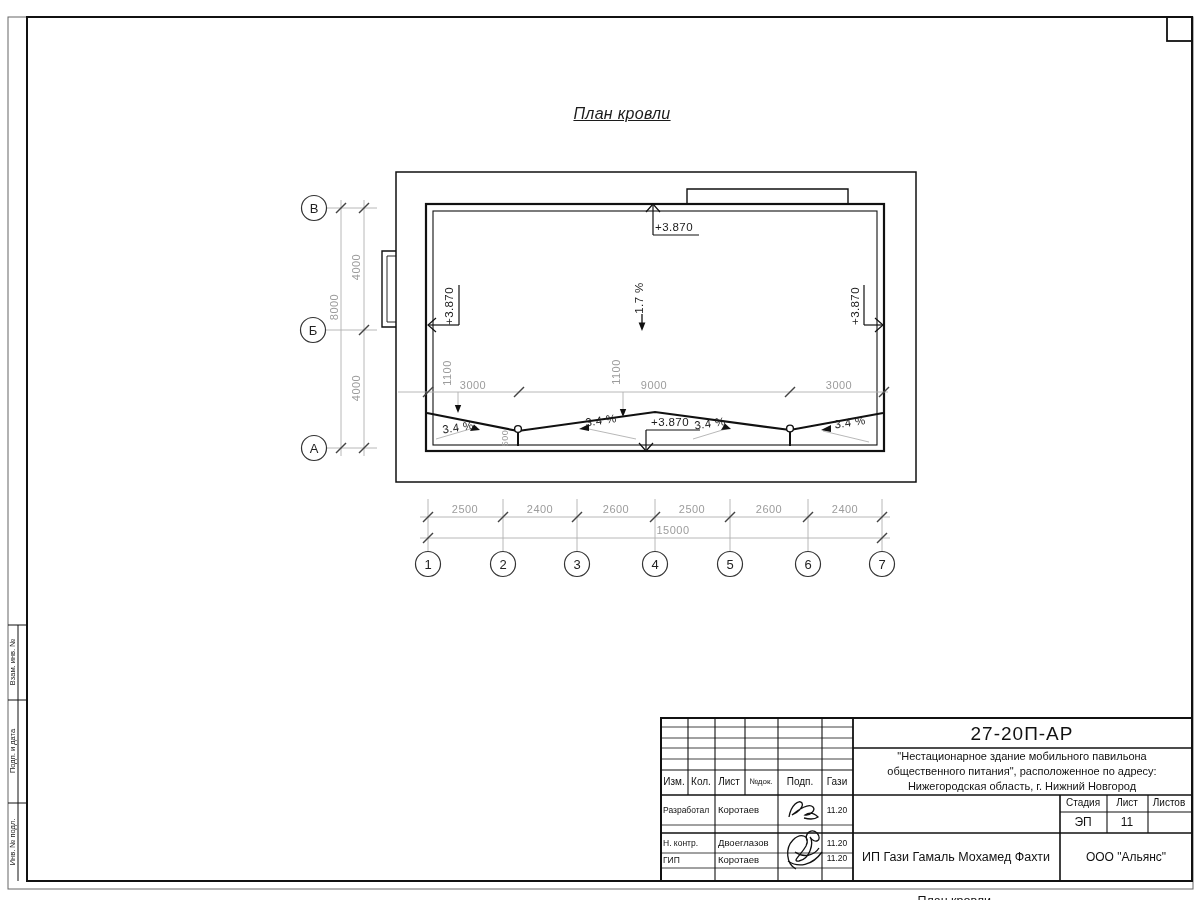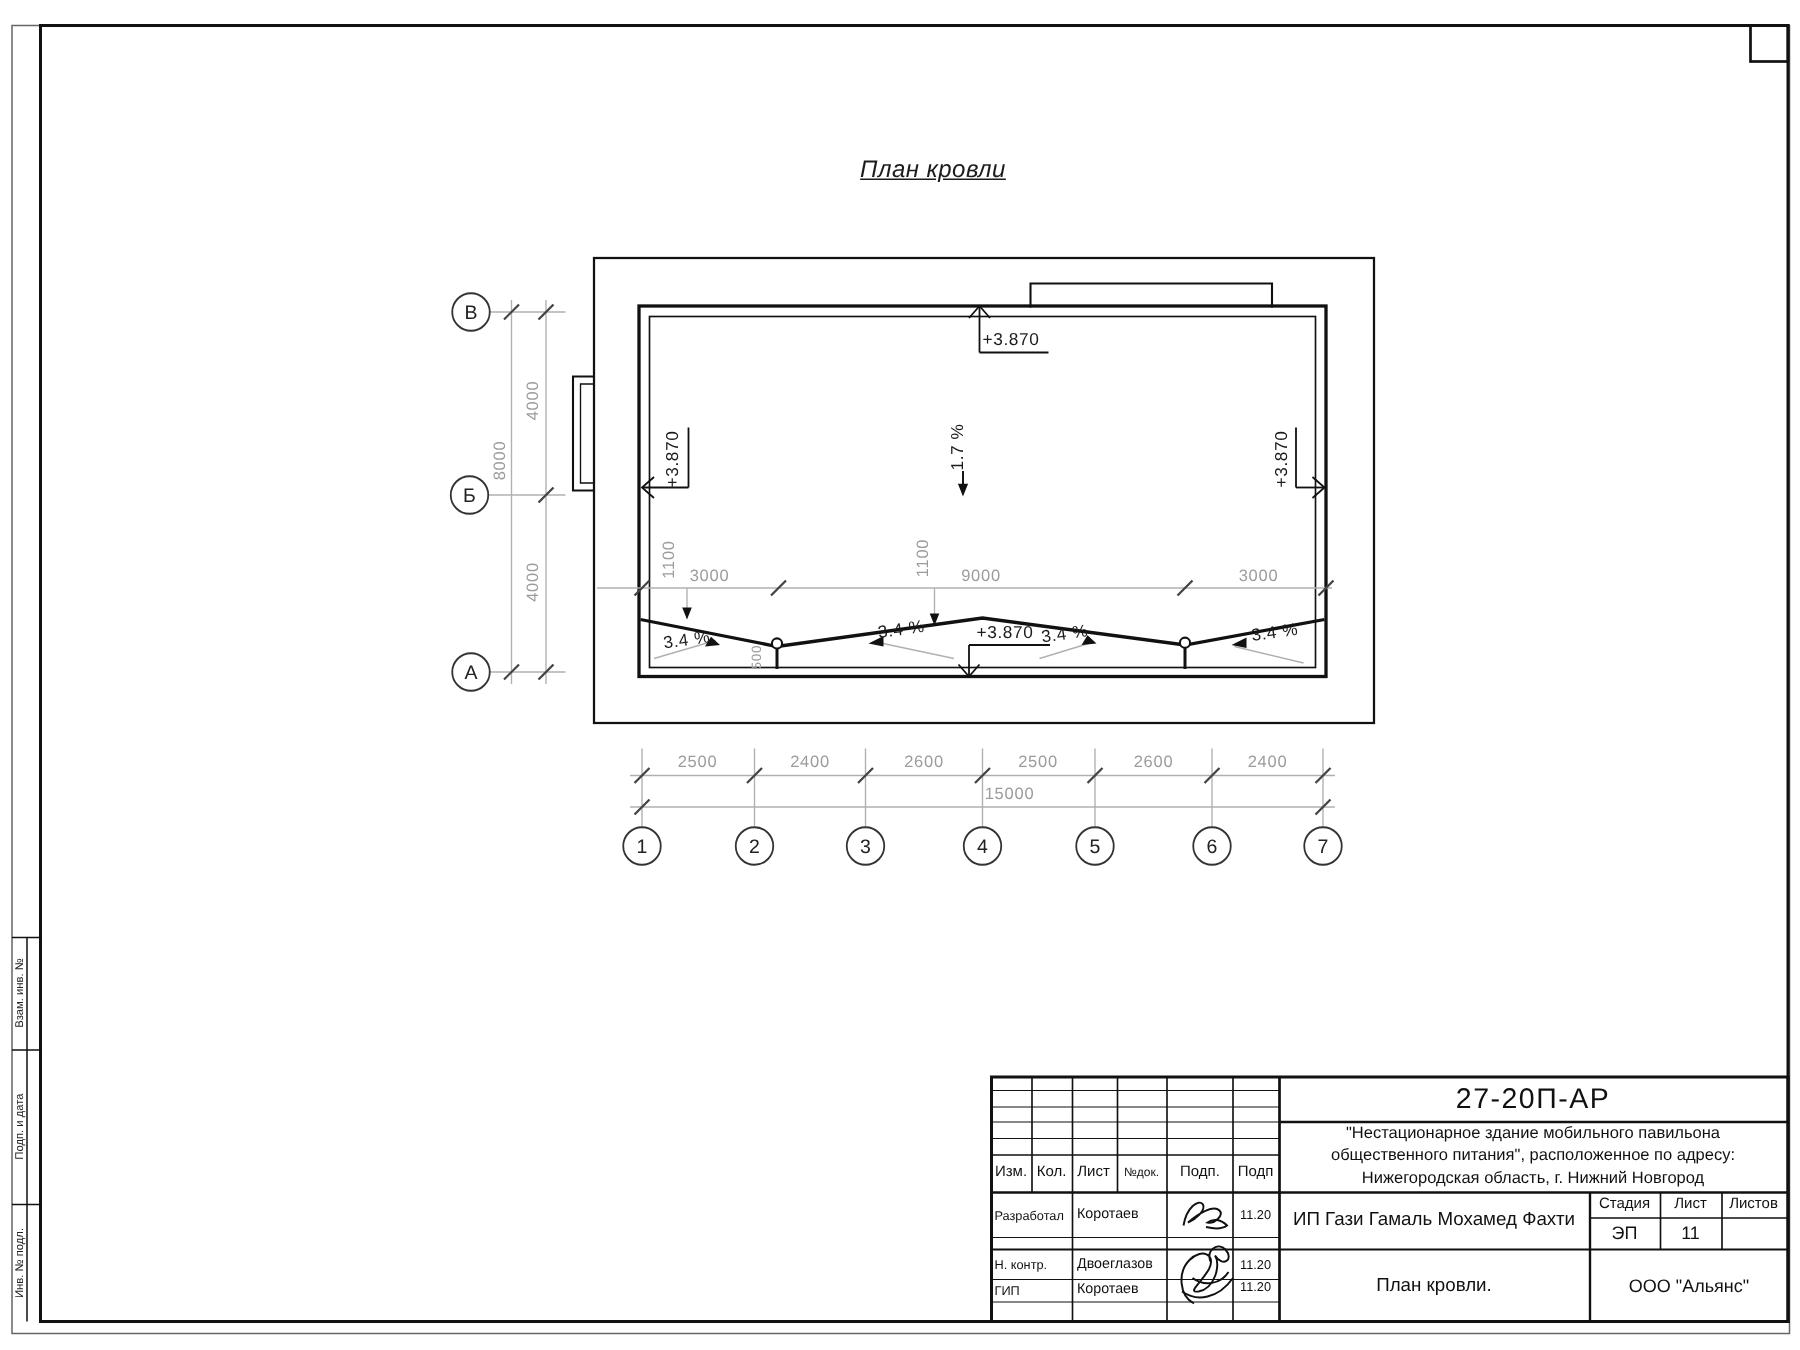--- a/index.html
+++ b/index.html
@@ -16,21 +16,21 @@
   .ax{font-size:13px;color:#222;}
   .pagetitle{font-size:16px;font-style:italic;color:#1c1c1c;text-decoration:underline;letter-spacing:.3px;}
   .tb{color:#111;}
   .tb-doc{font-size:19px;letter-spacing:1px;}
   .tb-proj{font-size:11px;}
   .tb-hdr{font-size:10px;}
   .tb-hdr-s{font-size:8px;text-align:center;}
   .tb-role{font-size:8.5px;}
   .tb-name{font-size:9.5px;}
   .tb-date{font-size:8.5px;}
-  .tb-mid{font-size:12.5px;}
+  .tb-mid{font-size:12.5px;margin-top:44px;}
   .tb-val{font-size:12px;}
   .side{font-size:7.5px;color:#222;}
 </style>
 </head>
 <body>
 
 <div id="sheet">
 
 <svg width="1200" height="900" viewBox="0 0 1200 900">
 
@@ -236,21 +236,21 @@
   <div class="t ctr tb tb-hdr" style="left:1127px;top:803px;">Лист</div>
   <div class="t ctr tb tb-hdr" style="left:1169px;top:803px;">Листов</div>
   <div class="t ctr tb tb-val" style="left:1083px;top:822px;">ЭП</div>
   <div class="t ctr tb tb-val" style="left:1127px;top:822px;">11</div>
 
   <div class="t ctr tb tb-hdr" style="left:674px;top:782px;">Изм.</div>
   <div class="t ctr tb tb-hdr" style="left:701px;top:782px;">Кол.</div>
   <div class="t ctr tb tb-hdr" style="left:729px;top:782px;">Лист</div>
   <div class="t ctr tb tb-hdr-s" style="left:761px;top:782px;">№док.</div>
   <div class="t ctr tb tb-hdr" style="left:800px;top:782px;">Подп.</div>
-  <div class="t ctr tb tb-hdr" style="left:837px;top:782px;">Подп</div>
+  <div class="t ctr tb tb-hdr" style="left:837px;top:782px;">Гази</div>
 
   <div class="t tb tb-role" style="left:663px;top:806px;">Разработал</div>
   <div class="t tb tb-name" style="left:718px;top:805px;">Коротаев</div>
   <div class="t ctr tb tb-date" style="left:837px;top:810px;">11.20</div>
 
   <div class="t tb tb-role" style="left:663px;top:839px;">Н. контр.</div>
   <div class="t tb tb-name" style="left:718px;top:838px;">Двоеглазов</div>
   <div class="t ctr tb tb-date" style="left:837px;top:843px;">11.20</div>
 
   <div class="t tb tb-role" style="left:663px;top:856px;">ГИП</div>

